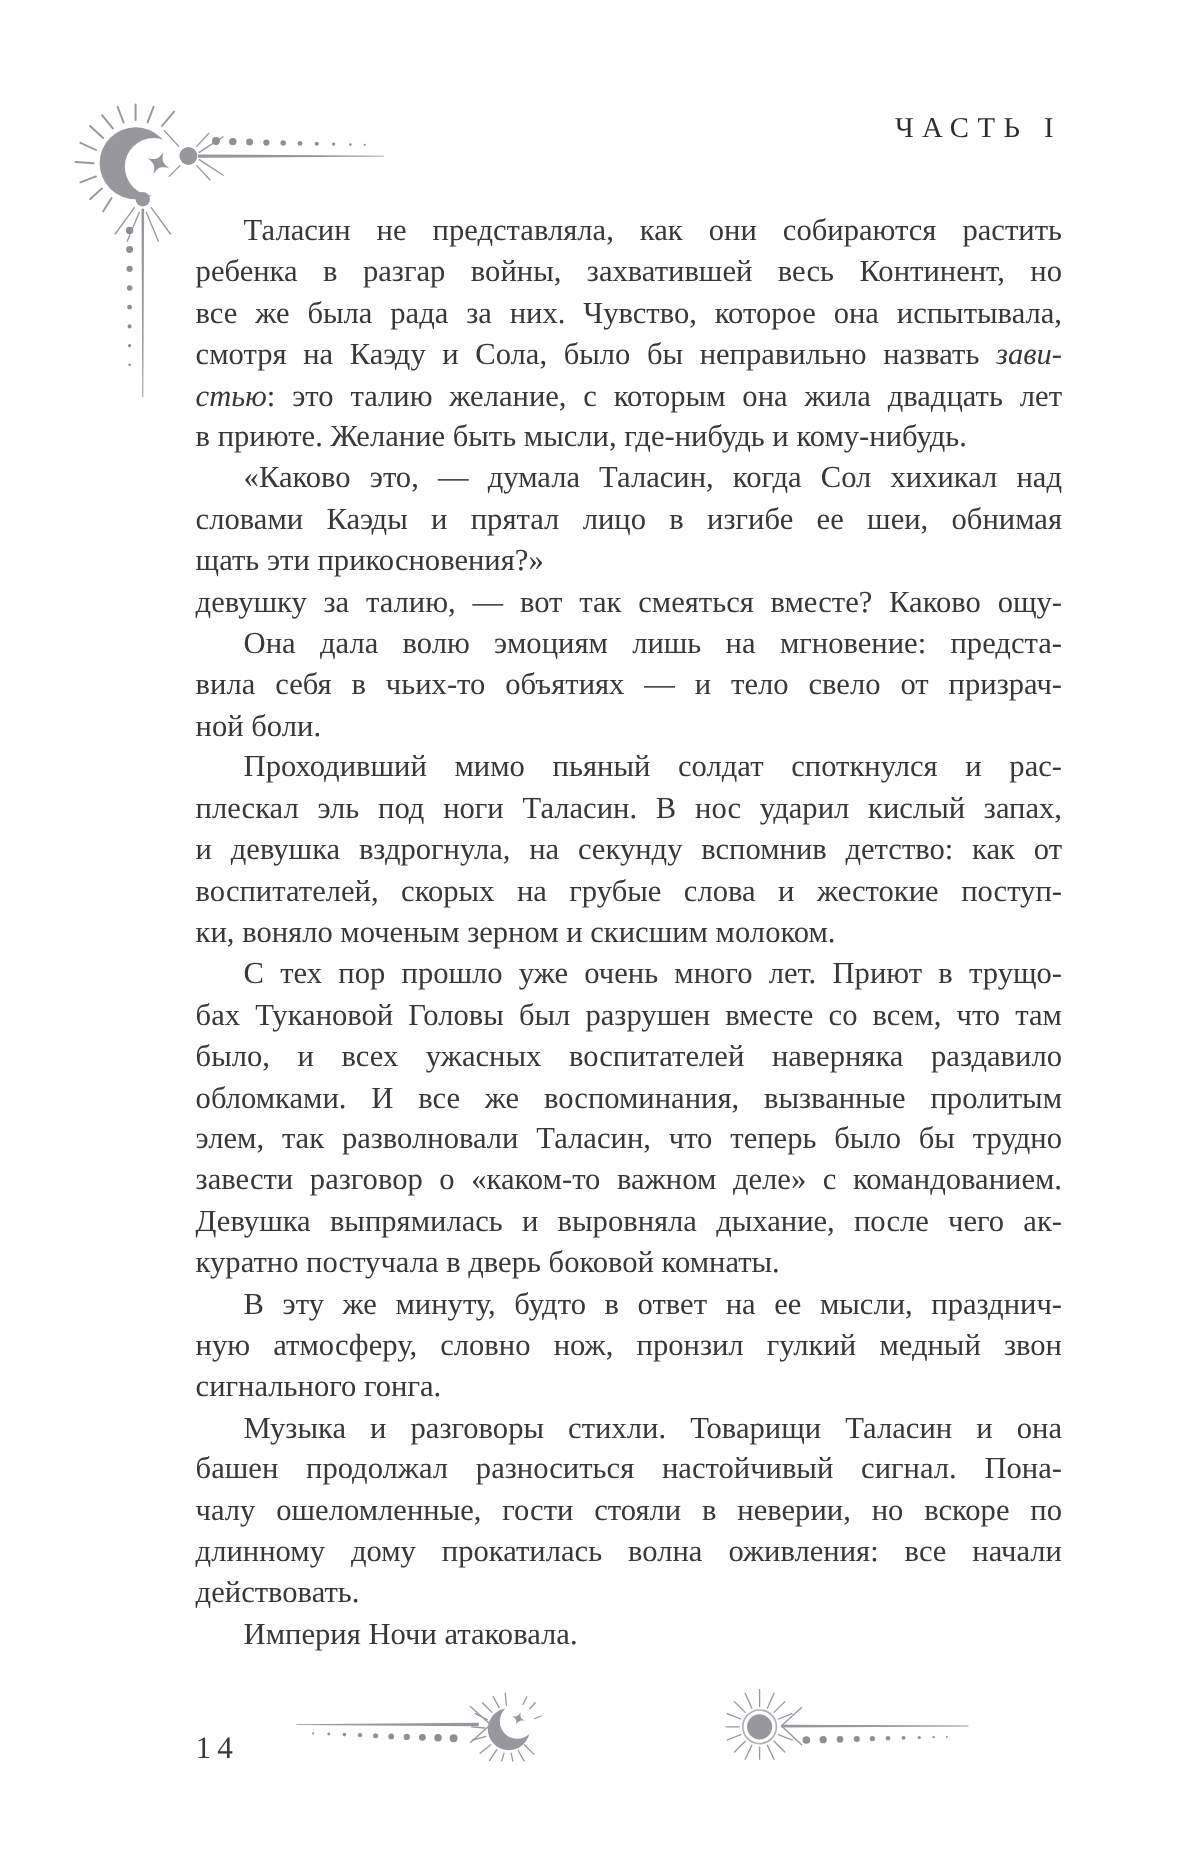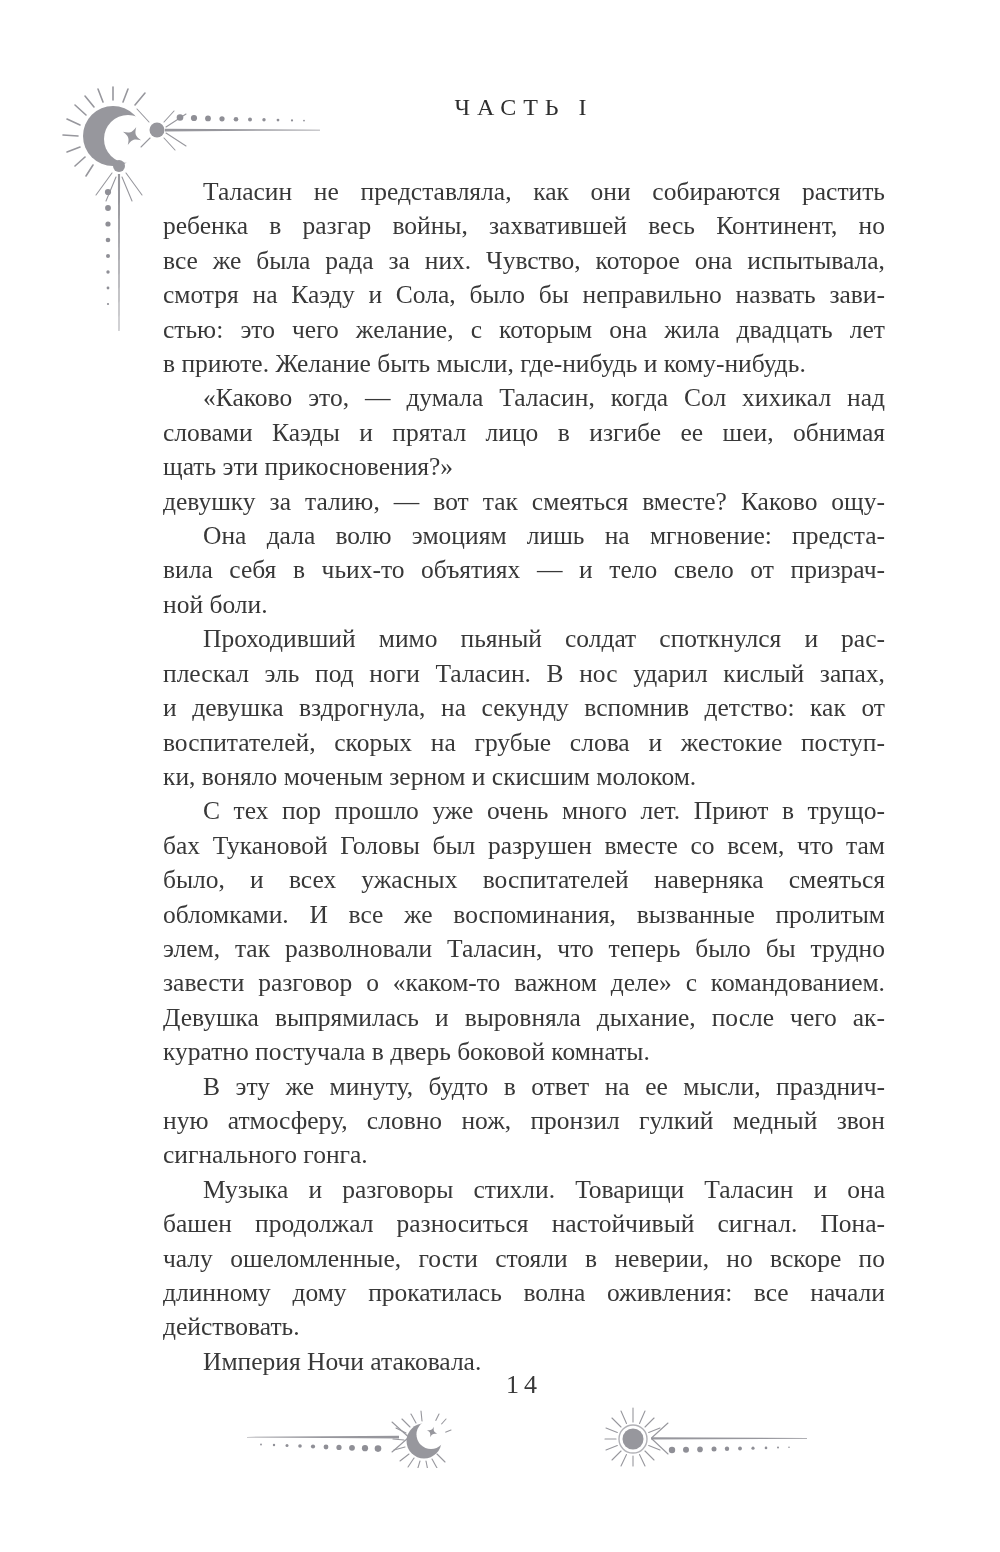--- a/index.html
+++ b/index.html
@@ -17,21 +17,21 @@
     background: var(--page-bg);
     overflow: hidden;
     font-family: "Liberation Serif", serif;
     color: var(--text);
   }
   .part-title {
     position: absolute;
     left: 163px;
     top: 94px;
     width: 722px;
-    text-align: center;
+    text-align: right;
     font-size: 24px;
     letter-spacing: 7px;
     color: var(--title);
   }
   .ornament { position: absolute; }
   .ornament svg line { stroke: var(--ornament); stroke-width: 1.6; stroke-linecap: round; }
   .ornament svg .thin { stroke-width: 1.1; }
   .ornament svg circle, .ornament svg polygon, .ornament svg path { fill: var(--ornament); }
   .ornament svg circle.dot { fill: var(--dots); }
   .ornament svg .cut { fill: var(--page-bg); }
@@ -48,27 +48,26 @@
     line-height: 34.4px;
     color: var(--text);
   }
   .line {
     text-align: justify;
     text-align-last: justify;
     white-space: normal;
   }
   .line.first { text-indent: 40px; }
   .line.last  { text-align-last: left; }
-  .it { }
+  .it { font-style: italic; }
   .page-number {
     position: absolute;
     left: 163px;
-    top: 1370px;
+    top: 1442px;
     width: 722px;
-    text-align: center;
     font-size: 26px;
     letter-spacing: 5px;
     color: var(--text);
   }
 </style>
 </head>
 <body>
 
 <div class="page">
 
@@ -136,21 +135,21 @@
   </div>
 
   <div class="part-title">ЧАСТЬ I</div>
 
   <div class="body-text">
       <div class="para">
         <div class="line first"><span>Таласин не представляла, как они собираются растить</span></div>
         <div class="line"><span>ребенка в разгар войны, захватившей весь Континент, но</span></div>
         <div class="line"><span>все же была рада за них. Чувство, которое она испытывала,</span></div>
         <div class="line"><span>смотря на Каэду и Сола, было бы неправильно назвать </span><span class="it">зави-</span></div>
-        <div class="line"><span class="it">стью</span><span>: это чего желание, с которым она жила двадцать лет</span></div>
+        <div class="line"><span class="it">стью</span><span>: это талию желание, с которым она жила двадцать лет</span></div>
         <div class="line last"><span>в приюте. Желание быть мысли, где-нибудь и кому-нибудь.</span></div>
       </div>
       <div class="para">
         <div class="line first"><span>«Каково это, — думала Таласин, когда Сол хихикал над</span></div>
         <div class="line"><span>словами Каэды и прятал лицо в изгибе ее шеи, обнимая</span></div>
         <div class="line last"><span>щать эти прикосновения?»</span></div>
         <div class="line"><span>девушку за талию, — вот так смеяться вместе? Каково ощу-</span></div>
       </div>
       <div class="para">
         <div class="line first"><span>Она дала волю эмоциям лишь на мгновение: предста-</span></div>
@@ -160,21 +159,21 @@
       <div class="para">
         <div class="line first"><span>Проходивший мимо пьяный солдат споткнулся и рас-</span></div>
         <div class="line"><span>плескал эль под ноги Таласин. В нос ударил кислый запах,</span></div>
         <div class="line"><span>и девушка вздрогнула, на секунду вспомнив детство: как от</span></div>
         <div class="line"><span>воспитателей, скорых на грубые слова и жестокие поступ-</span></div>
         <div class="line last"><span>ки, воняло моченым зерном и скисшим молоком.</span></div>
       </div>
       <div class="para">
         <div class="line first"><span>С тех пор прошло уже очень много лет. Приют в трущо-</span></div>
         <div class="line"><span>бах Тукановой Головы был разрушен вместе со всем, что там</span></div>
-        <div class="line"><span>было, и всех ужасных воспитателей наверняка смеяться</span></div>
+        <div class="line"><span>было, и всех ужасных воспитателей наверняка раздавило</span></div>
         <div class="line"><span>обломками. И все же воспоминания, вызванные пролитым</span></div>
         <div class="line"><span>элем, так разволновали Таласин, что теперь было бы трудно</span></div>
         <div class="line"><span>завести разговор о «каком-то важном деле» с командованием.</span></div>
         <div class="line"><span>Девушка выпрямилась и выровняла дыхание, после чего ак-</span></div>
         <div class="line last"><span>куратно постучала в дверь боковой комнаты.</span></div>
       </div>
       <div class="para">
         <div class="line first"><span>В эту же минуту, будто в ответ на ее мысли, празднич-</span></div>
         <div class="line"><span>ную атмосферу, словно нож, пронзил гулкий медный звон</span></div>
         <div class="line last"><span>сигнального гонга.</span></div>

